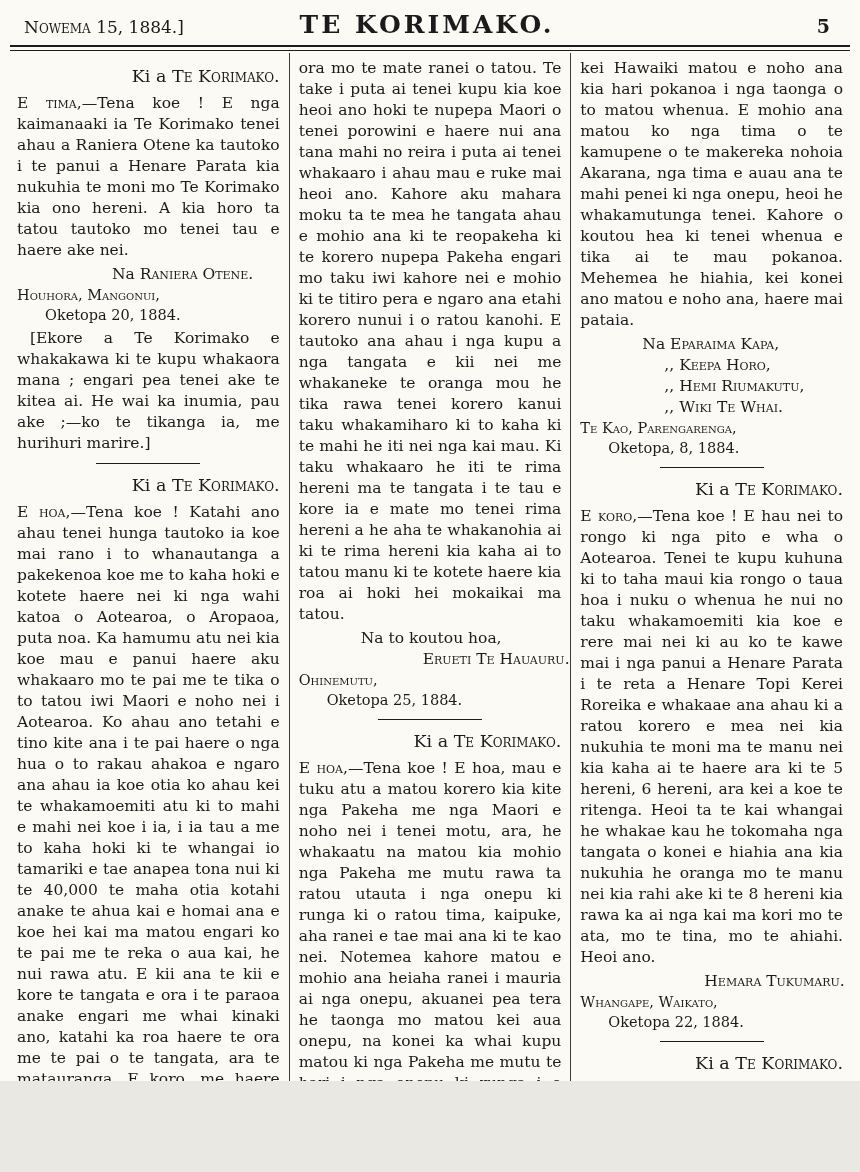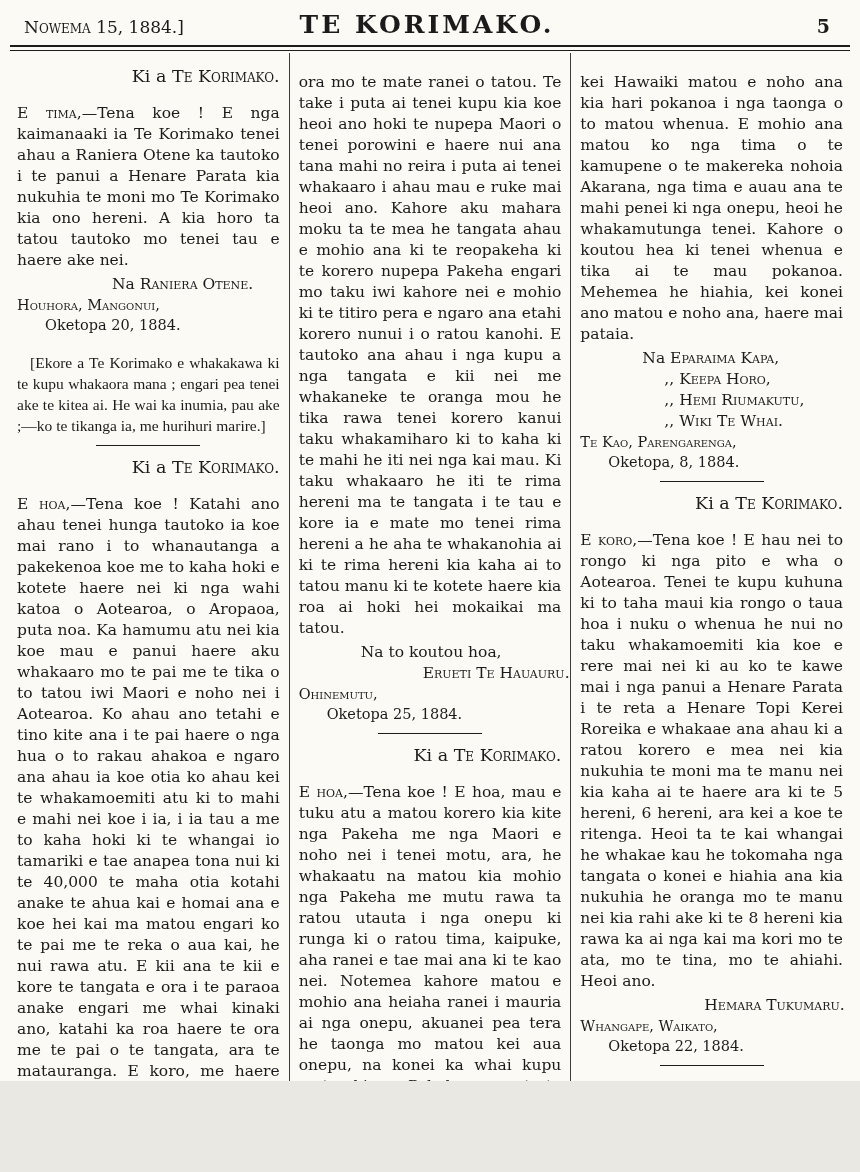--- a/index.html
+++ b/index.html
@@ -9,22 +9,22 @@
   .header .left{flex:1;text-align:left;font-size:17px;}
   .header .center{flex:1.2;text-align:center;}
   .header .right{flex:1;text-align:right;font-size:19px;font-weight:bold;padding-right:6px;}
   .masthead{font-size:25px;font-weight:bold;letter-spacing:3px;}
   .sc{font-variant:small-caps;}
   .double-rule{height:3px;border-top:2px solid #1c1c1c;border-bottom:1px solid #1c1c1c;margin:2px 2px 0;}
   .cols{display:flex;height:1128px;margin-top:2px;}
   .col{flex:1;padding:2px 9px 0;overflow:hidden;}
   .col + .col{border-left:1px solid #3c3c3c;}
   .lh{text-align:right;font-weight:normal;font-size:17.5px;margin:11px 0 7px;}
-  p.body{margin:17px 0 3px;font-size:15.5px;line-height:21px;text-align:justify;}
-  p.note{text-indent:13px;font-family:Liberation Serif, serif;}
+  p.body{margin:3px 0 3px;font-size:15.5px;line-height:21px;text-align:justify;}
+  p.note{text-indent:13px;}
   .sigline{font-size:15.5px;line-height:21px;white-space:nowrap;}
   .pl-a{padding-left:95px;}   
   .pl-b{padding-left:62px;}   
   .pl-c{padding-left:124px;}  
   .pl-q{padding-left:84px;}   
   .placeline{font-size:14.5px;line-height:20px;}
   .dateline{font-size:14.5px;line-height:20px;padding-left:28px;}
   .divider{width:104px;margin:9px auto 2px;border-top:1.5px solid #1c1c1c;}
 </style>
 </head>

